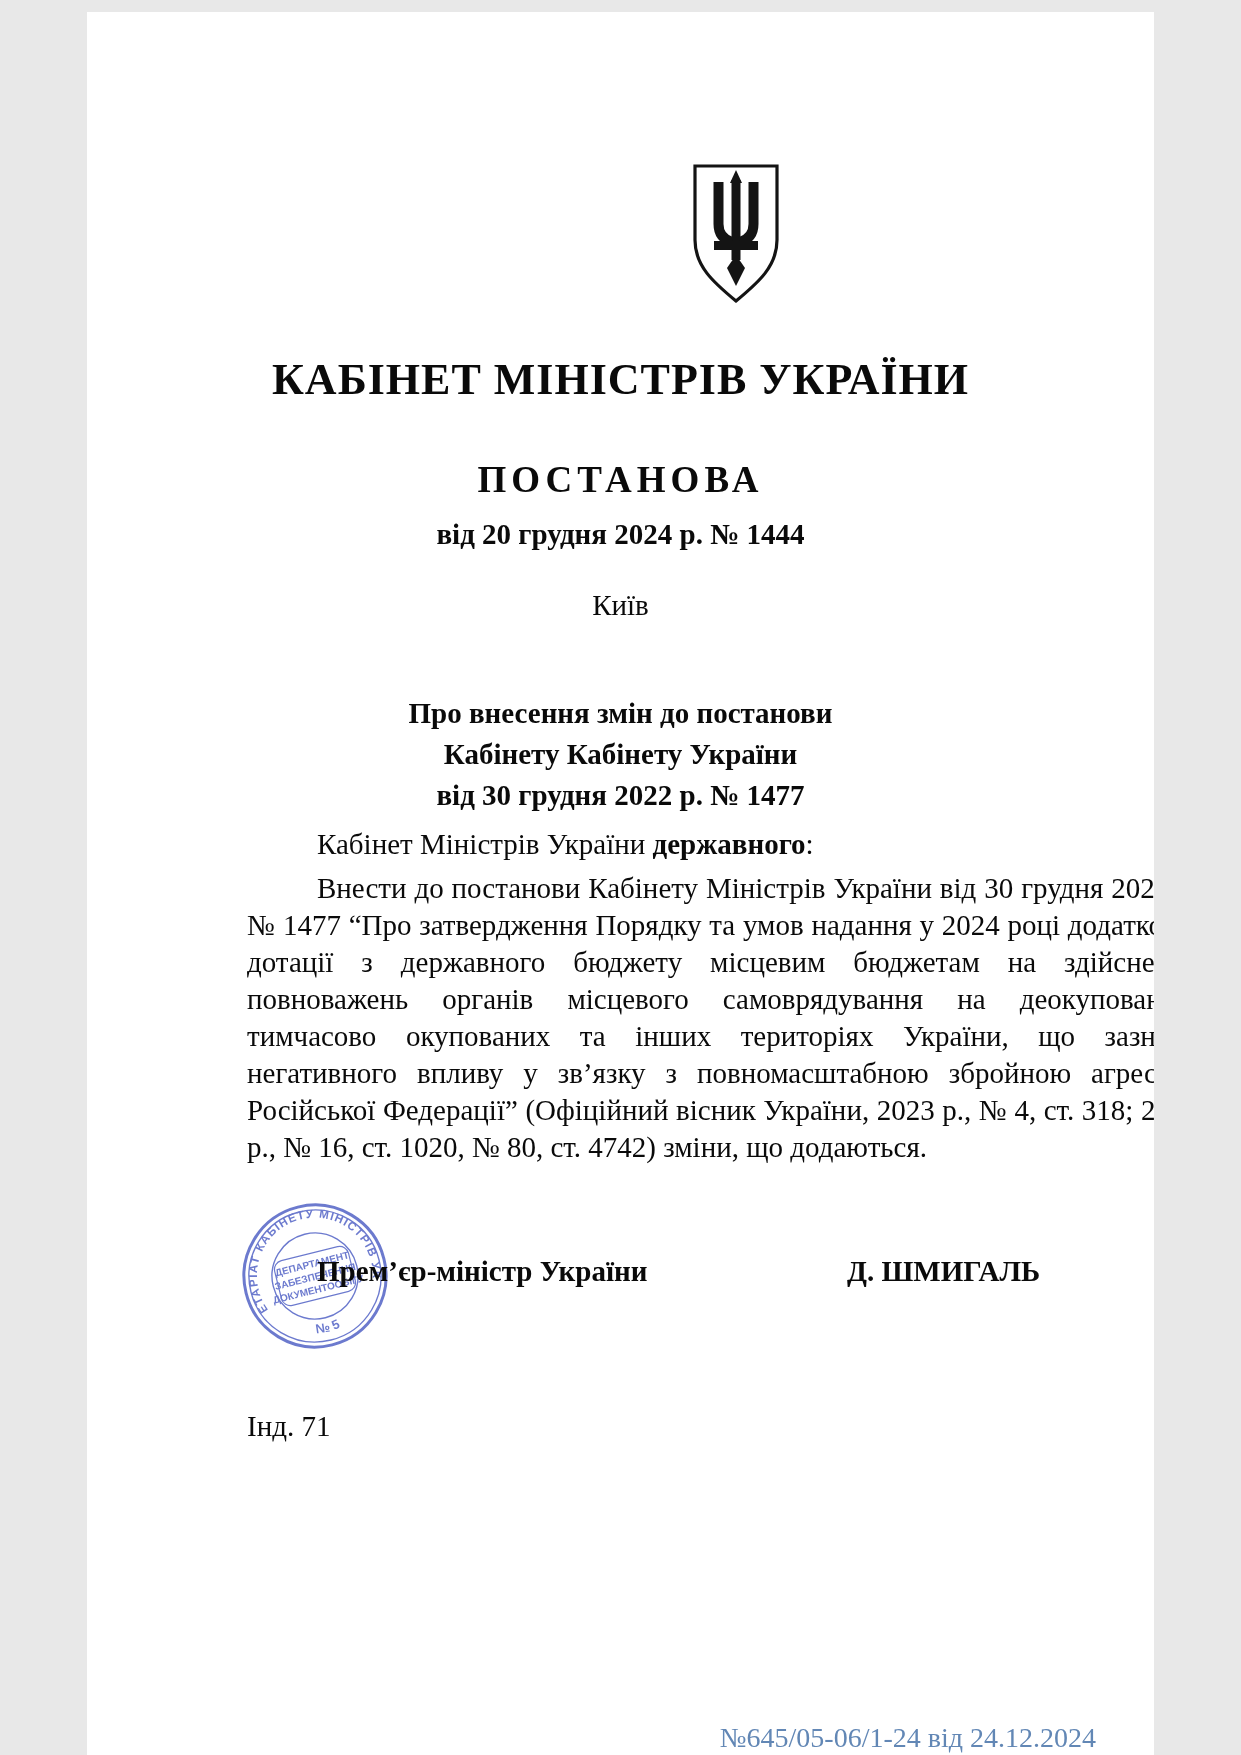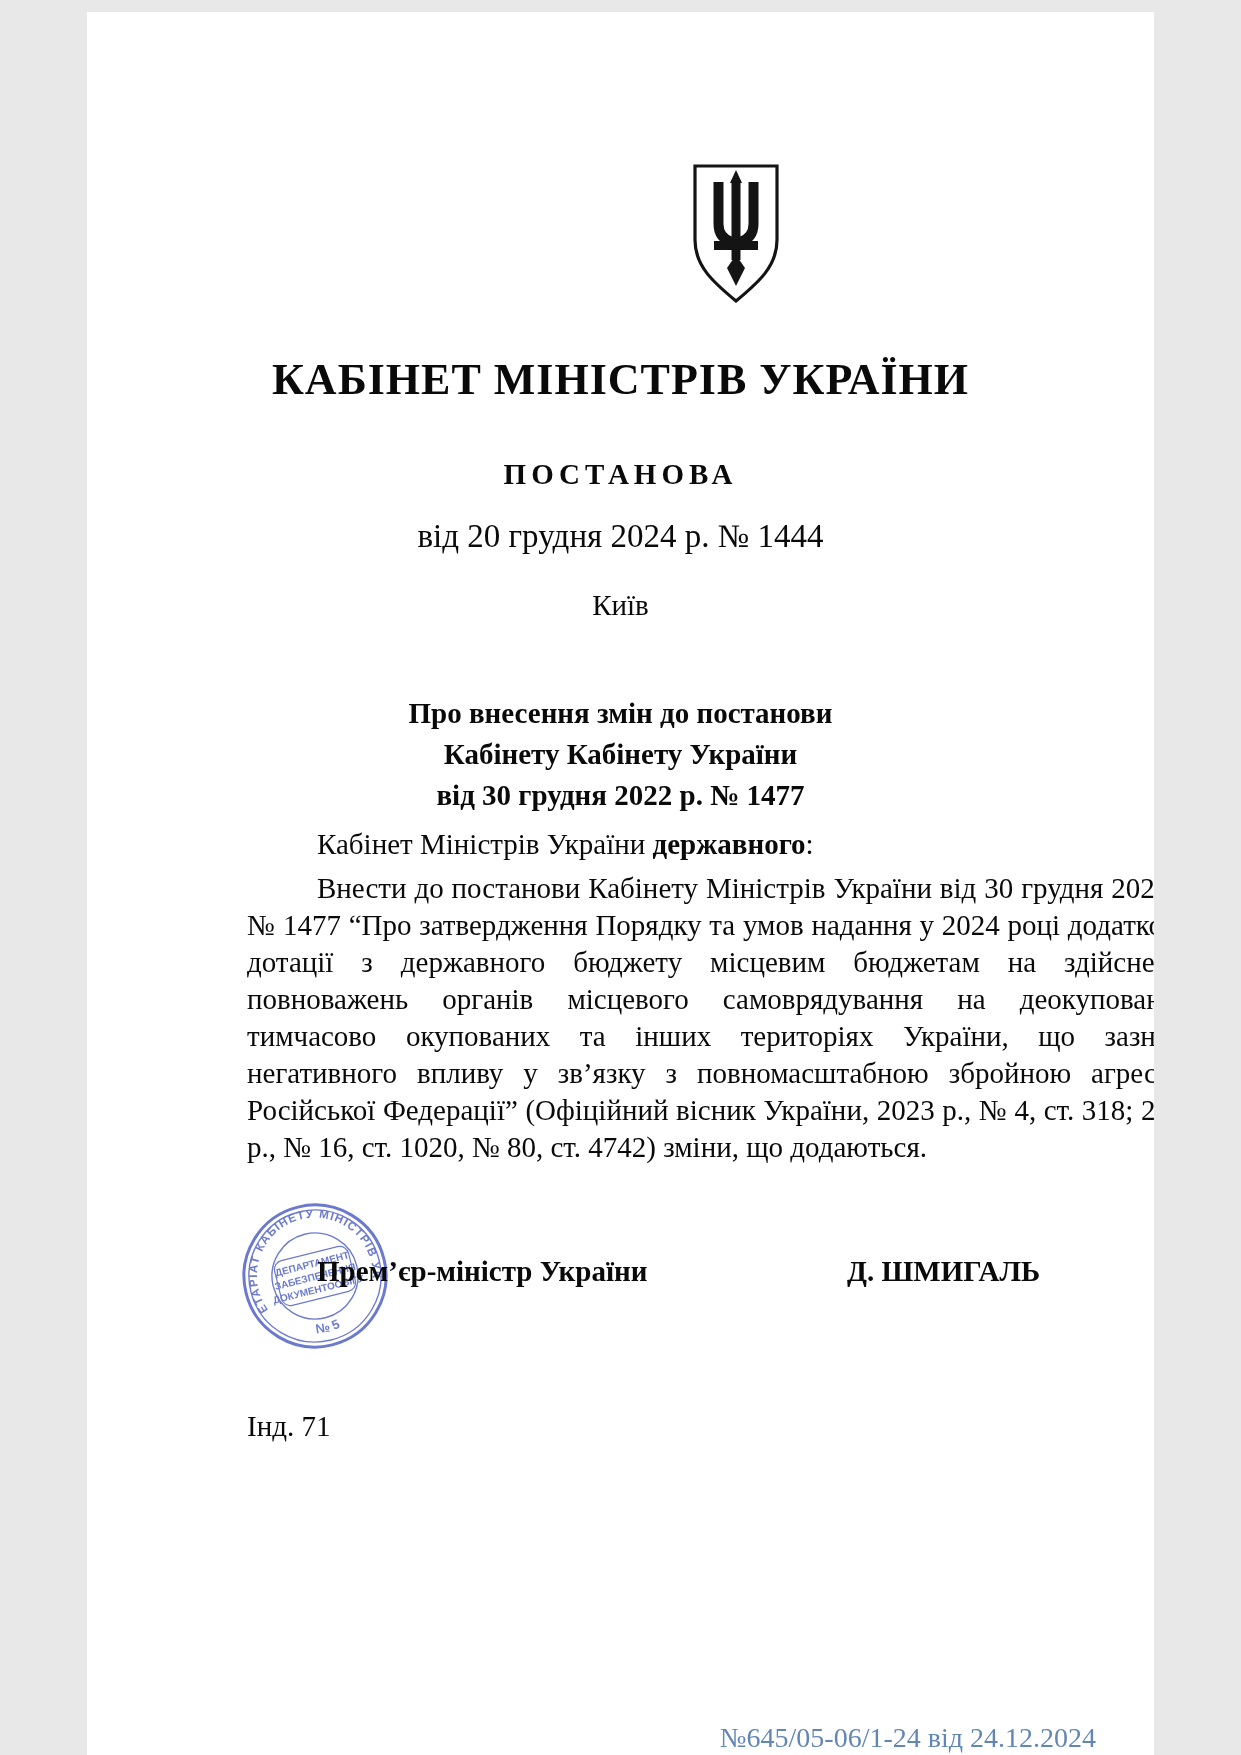--- a/index.html
+++ b/index.html
@@ -16,25 +16,25 @@
   }
   .centered { position: absolute; left: 0; width: 100%; text-align: center; }
   .org-name {
     top: 342px;
     font-size: 44px;
     font-weight: bold;
     letter-spacing: 1px;
   }
   .doc-type {
     top: 446px;
-    font-size: 29px;
+    font-size: 37px;
     font-weight: bold;
     letter-spacing: 5px;
   }
-  .date-line { top: 506px; font-size: 33px; }
+  .date-line { top: 506px; font-size: 29px; font-weight: bold; }
   .city-line { top: 577px; font-size: 29px; }
   .doc-title {
     top: 681px;
     font-size: 29px;
     font-weight: bold;
     line-height: 41px;
   }
   .content {
     position: absolute;
     left: 160px;

